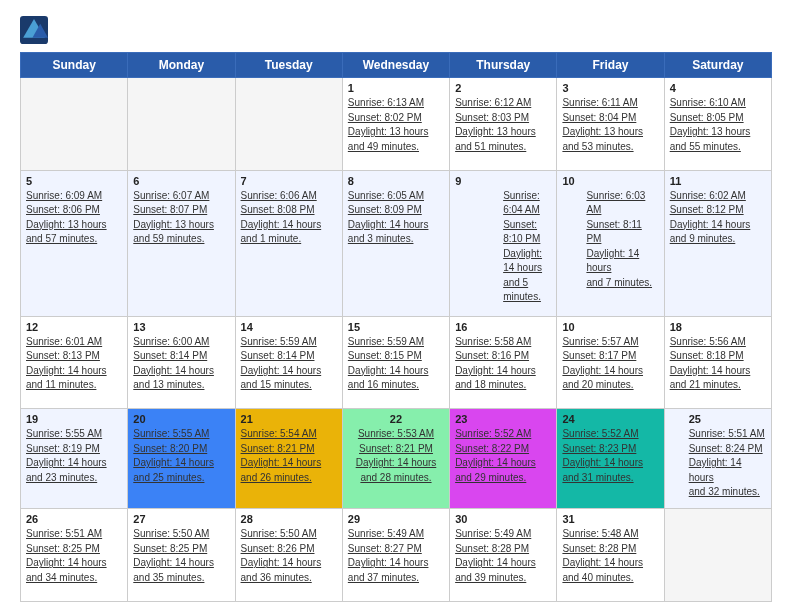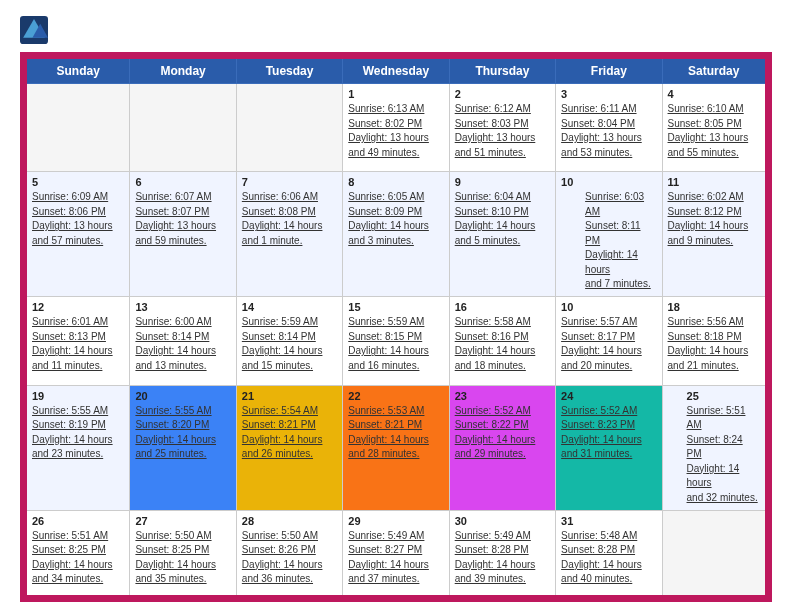--- a/index.html
+++ b/index.html
@@ -48,21 +48,21 @@
       font-size: 32px;
       font-weight: bold;
       color: #222;
     }
     .subtitle {
       font-size: 14px;
       color: #444;
     }
     .calendar {
       flex: 1;
-      border: 7px solid #be185d;
+      border: 1px solid #be185d;
       border-collapse: collapse;
       width: 100%;
       table-layout: fixed;
     }
     .calendar th {
       background: #2a5caa;
       color: #fff;
       font-size: 12px;
       font-weight: bold;
       text-align: center;
@@ -188,21 +188,21 @@
           </td>
           <td style="background: rgb(240, 244, 255);">
             <span class="day-num">8</span>
             <div class="day-info" style="white-space: pre-line;">Sunrise: 6:05 AM
 Sunset: 8:09 PM
 Daylight: 14 hours
 and 3 minutes.</div>
           </td>
           <td style="background: rgb(240, 244, 255);">
             <span class="day-num">9</span>
-            <div class="day-info" style="white-space: pre-line;">Sunrise: 6:04 AM
+            <div class="day-info" style="white-space: pre-line; margin-left: 48px;">Sunrise: 6:04 AM
 Sunset: 8:10 PM
 Daylight: 14 hours
 and 5 minutes.</div>
           </td>
           <td style="background: rgb(240, 244, 255);">
             <span class="day-num">10</span>
             <div class="day-info" style="white-space: pre-line; margin-left: 24px;">Sunrise: 6:03 AM
 Sunset: 8:11 PM
 Daylight: 14 hours
 and 7 minutes.</div>
@@ -281,21 +281,21 @@
 Daylight: 14 hours
 and 25 minutes.</div>
           </td>
           <td style="background: #eab308;">
             <span class="day-num">21</span>
             <div class="day-info" style="white-space: pre-line;">Sunrise: 5:54 AM
 Sunset: 8:21 PM
 Daylight: 14 hours
 and 26 minutes.</div>
           </td>
-          <td style="background: #f97316;">
+          <td style="background: #86efac; text-align: center;">
             <span class="day-num">22</span>
             <div class="day-info" style="white-space: pre-line;">Sunrise: 5:53 AM
 Sunset: 8:21 PM
 Daylight: 14 hours
 and 28 minutes.</div>
           </td>
           <td style="background: #d946ef;">
             <span class="day-num">23</span>
             <div class="day-info" style="white-space: pre-line;">Sunrise: 5:52 AM
 Sunset: 8:22 PM

